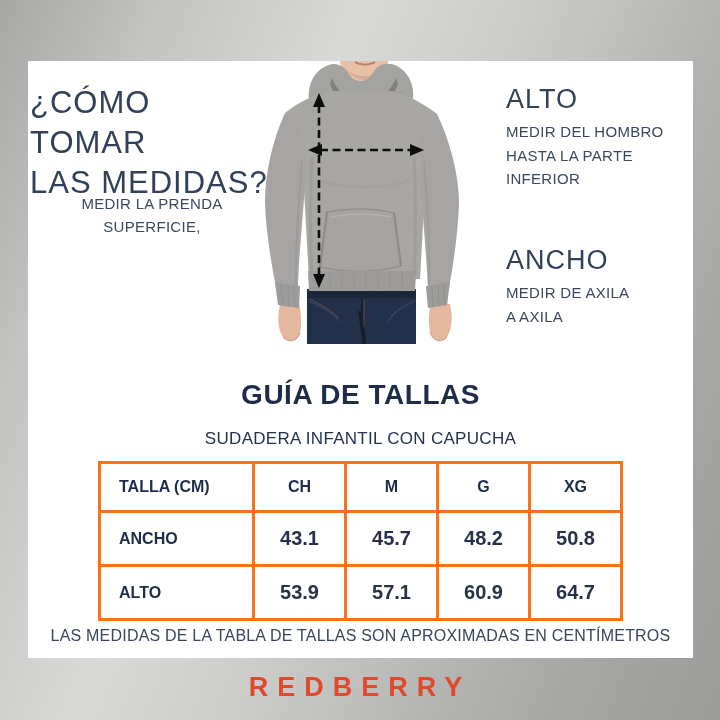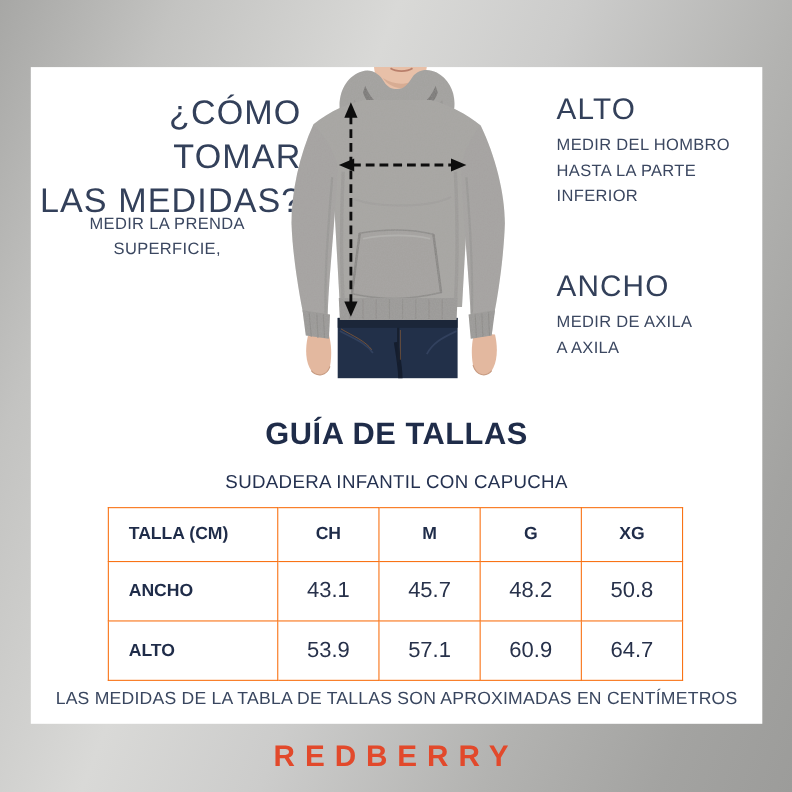--- a/index.html
+++ b/index.html
@@ -7,21 +7,21 @@
     width:720px;height:720px;position:relative;overflow:hidden;
     font-family:"Liberation Sans","DejaVu Sans",sans-serif;
     background:linear-gradient(112deg,#a7a7a5 0%,#c3c3c1 16%,#d9d9d7 36%,#cccccb 52%,#b3b3b1 72%,#a3a3a1 88%,#9c9c9a 100%);
   }
   .card{
     position:absolute;left:28px;top:61px;width:665px;height:597px;
     background:#ffffff;
   }
   
   .main-title{
-    position:absolute;left:2px;top:22px;width:244px;text-align:right;
+    position:absolute;left:2px;top:22px;width:244px;text-align:left;
     color:#33405a;font-size:31px;line-height:40px;font-weight:300;letter-spacing:1px;
   }
   .instructions{
     position:absolute;left:12px;top:131px;width:224px;text-align:center;
     color:#3b4760;font-size:15px;line-height:23px;font-weight:300;letter-spacing:.3px;
   }
   
   .measure-block{position:absolute;left:478px;width:180px;color:#3b4760;}
   .measure-block.alto{top:20px;}
   .measure-block.ancho{top:181px;}
@@ -38,27 +38,27 @@
   }
   .guide-subtitle{
     position:absolute;left:0;top:356px;width:665px;text-align:center;
     color:#243150;font-size:17px;letter-spacing:.3px;margin-top:12px;
   }
   table.size-table{
     position:absolute;left:70px;top:400px;width:522px;
     border-collapse:collapse;table-layout:fixed;
   }
   .size-table th,.size-table td{
-    border:1px solid #f97316;text-align:center;vertical-align:middle;color:#27314a;
+    border:3px solid #f97316;text-align:center;vertical-align:middle;color:#27314a;
   }
   .size-table thead tr{height:49px;}
   .size-table tbody tr{height:54px;}
   .size-table th{font-size:16px;font-weight:bold;color:#1f2c49;}
   .size-table th.rowlabel,.size-table th.corner{text-align:left;padding-left:18px;}
-  .size-table td{font-size:20px;font-weight:normal;}
+  .size-table td{font-size:20px;font-weight:bold;}
   .size-table col.c0{width:154px;}
   .size-table col.cn{width:92px;}
   .footnote{
     position:absolute;left:0;top:566px;width:665px;text-align:center;
     color:#39465f;font-size:16px;font-weight:300;letter-spacing:.2px;
   }
   
   .brand{
     position:absolute;left:0;top:672px;width:720px;text-align:center;
     color:#e2492b;font-size:27px;font-weight:bold;letter-spacing:9px;padding-left:0;box-sizing:border-box;

